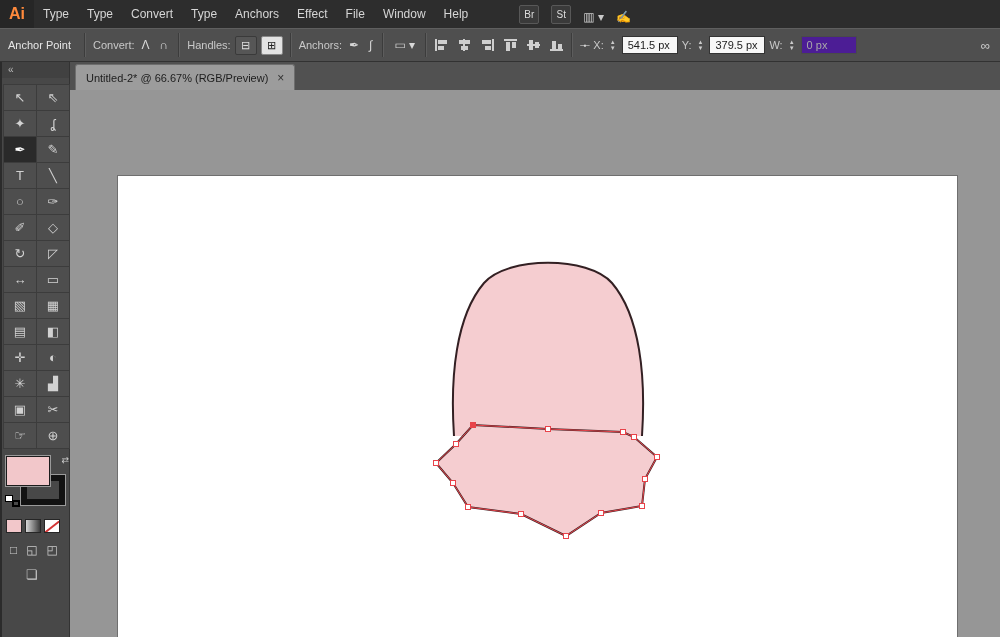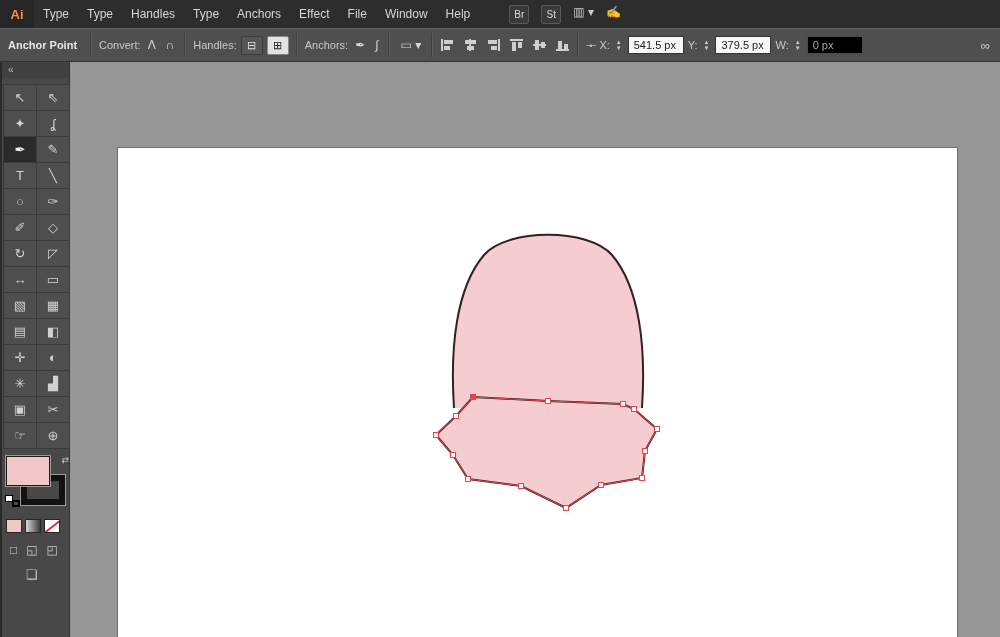--- a/index.html
+++ b/index.html
@@ -2,41 +2,41 @@
 <html><head>
 <meta charset="utf-8">
 <style>
   * { margin:0; padding:0; box-sizing:border-box; }
   html,body { background:#2d2d2d; }
   body { font-family:"Liberation Sans", sans-serif; }
   .app { position:relative; width:1000px; height:637px; overflow:hidden; background:#4a4a4a; }
 
   
   .menubar { height:28px; background:#2d2d2d; display:flex; align-items:center; color:#d6d6d6; font-size:12px; }
-  .logo { width:34px; height:28px; background:#262626; color:#ff8a3c; font-weight:bold; font-size:13px;
+  .logo { width:34px; height:28px; background:#262626; color:#ff8a3c; font-weight:bold; font-size:16px;
           display:flex; align-items:center; justify-content:center; }
   .menu-item { padding:0 9px; line-height:28px; cursor:default; }
-  .mb-icons { display:flex; align-items:flex-start; gap:12px; margin-left:16px;padding-left:14px; }
+  .mb-icons { display:flex; align-items:flex-end; gap:12px; margin-left:28px;padding-left:14px; }
   .badge { min-width:20px; height:19px; background:#3a3a3a; border:1px solid #585858; color:#dddddd; font-size:10px;
            display:flex; align-items:center; justify-content:center; border-radius:2px; padding:0 2px; }
   .mb-glyph { color:#c9c9c9; font-size:12px; }
 
   
   .controlbar { height:34px; background:#4f4f4f; border-top:1px solid #5f5f5f; border-bottom:1px solid #323232;
                 display:flex; align-items:center; font-size:11px; color:#c9c9c9; padding:0 8px; gap:4px; overflow:hidden; }
   .cb-sep { width:2px; height:24px; background:#3c3c3c; border-right:1px solid #5d5d5d; margin:0 3px; flex:0 0 auto; }
-  .cb-title { font-weight:bold; color:#e6e6e6; margin-right:6px; white-space:nowrap; }
+  .cb-title { font-weight:normal; color:#e6e6e6; margin-right:6px; white-space:nowrap; }
   .cb-label { white-space:nowrap; }
   .cb-icon { color:#d8d8d8; font-size:12px; padding:0 3px; white-space:nowrap; }
   .cb-btn { width:22px; height:19px; border:1px solid #3a3a3a; background:#565656; color:#dddddd;
             display:flex; align-items:center; justify-content:center; font-size:11px; border-radius:2px; }
   .cb-btn.active { background:#e3e3e3; color:#222222; border-color:#888888; }
   .cb-input { width:56px; height:18px; background:#f7f7f7; border:1px solid #333333; color:#1c1c1c; font-size:11px;
               display:flex; align-items:center; padding-left:5px; white-space:nowrap; }
-  .cb-input.disabled { background:#000000; color:#a9a9a9; border-color:#4a4a4a; }
+  .cb-input.disabled { background:#4c1d95; color:#a9a9a9; border-color:#4a4a4a; }
   .stepper { display:flex; flex-direction:column; line-height:6px; font-size:6px; color:#cccccc; margin:0 2px; }
   .ref-icon { font-size:8px; letter-spacing:-1px; color:#d5d5d5; white-space:nowrap; }
   .align-group { display:flex; align-items:center; gap:8px; }
   .align-ic rect { fill:#cfcfcf; }
   .cb-right { margin-left:auto; color:#cccccc; font-size:13px; padding-right:2px; }
 
   
   .main { display:flex; height:575px; }
 
   
@@ -85,21 +85,21 @@
 </style>
 </head>
 <body>
 
 <div class="app">
 
   <div class="menubar">
     <span class="logo">Ai</span>
     <span class="menu-item">Type</span>
     <span class="menu-item">Type</span>
-    <span class="menu-item">Handles</span>
+    <span class="menu-item">Convert</span>
     <span class="menu-item">Type</span>
     <span class="menu-item">Anchors</span>
     <span class="menu-item">Effect</span>
     <span class="menu-item">File</span>
     <span class="menu-item">Window</span>
     <span class="menu-item">Help</span>
     <span class="mb-icons">
       <span class="badge">Br</span>
       <span class="badge">St</span>
       <span class="mb-glyph">▥ ▾</span>
@@ -288,20 +288,26 @@
 
       <div class="draw-modes">
         <span>□</span>
         <span>◱</span>
         <span>◰</span>
       </div>
       <div class="screen-mode"><span>❏</span></div>
     </div>
 
     <div class="workarea">
+      <div class="tabrow">
+        <div class="tab">
+          <span>Untitled-2* @ 66.67% (RGB/Preview)</span>
+          <span class="tab-close">×</span>
+        </div>
+      </div>
       <div class="canvas">
         <div class="artboard">
           <svg width="841" height="470" viewBox="0 0 841 470">
             <path stroke-width="2" d="M336 260 C332 200 338 140 366 107 C390 80 470 80 494 107 C522 140 528 200 524 260" fill="#f5cdd0" stroke="#332023"></path>
             <polygon stroke-width="2" points="318,287 338,268 355,249 430,253 505,256 516,261 539,281 527,303 524,330 483,337 448,360 403,338 350,331 335,307" fill="#f5cdd0" stroke="#3b2326"></polygon>
             <polygon fill="none" stroke-width="1" points="318,287 338,268 355,249 430,253 505,256 516,261 539,281 527,303 524,330 483,337 448,360 403,338 350,331 335,307" stroke="#e8434a"></polygon>
           <rect x="315.5" y="284.5" width="5" height="5" fill="#ffffff" stroke="#e8434a" stroke-width="1"></rect>
               <rect x="335.5" y="265.5" width="5" height="5" fill="#ffffff" stroke="#e8434a" stroke-width="1"></rect>
               <rect x="352.5" y="246.5" width="5" height="5" fill="#e8434a" stroke="#e8434a" stroke-width="1"></rect>
               <rect x="427.5" y="250.5" width="5" height="5" fill="#ffffff" stroke="#e8434a" stroke-width="1"></rect>

